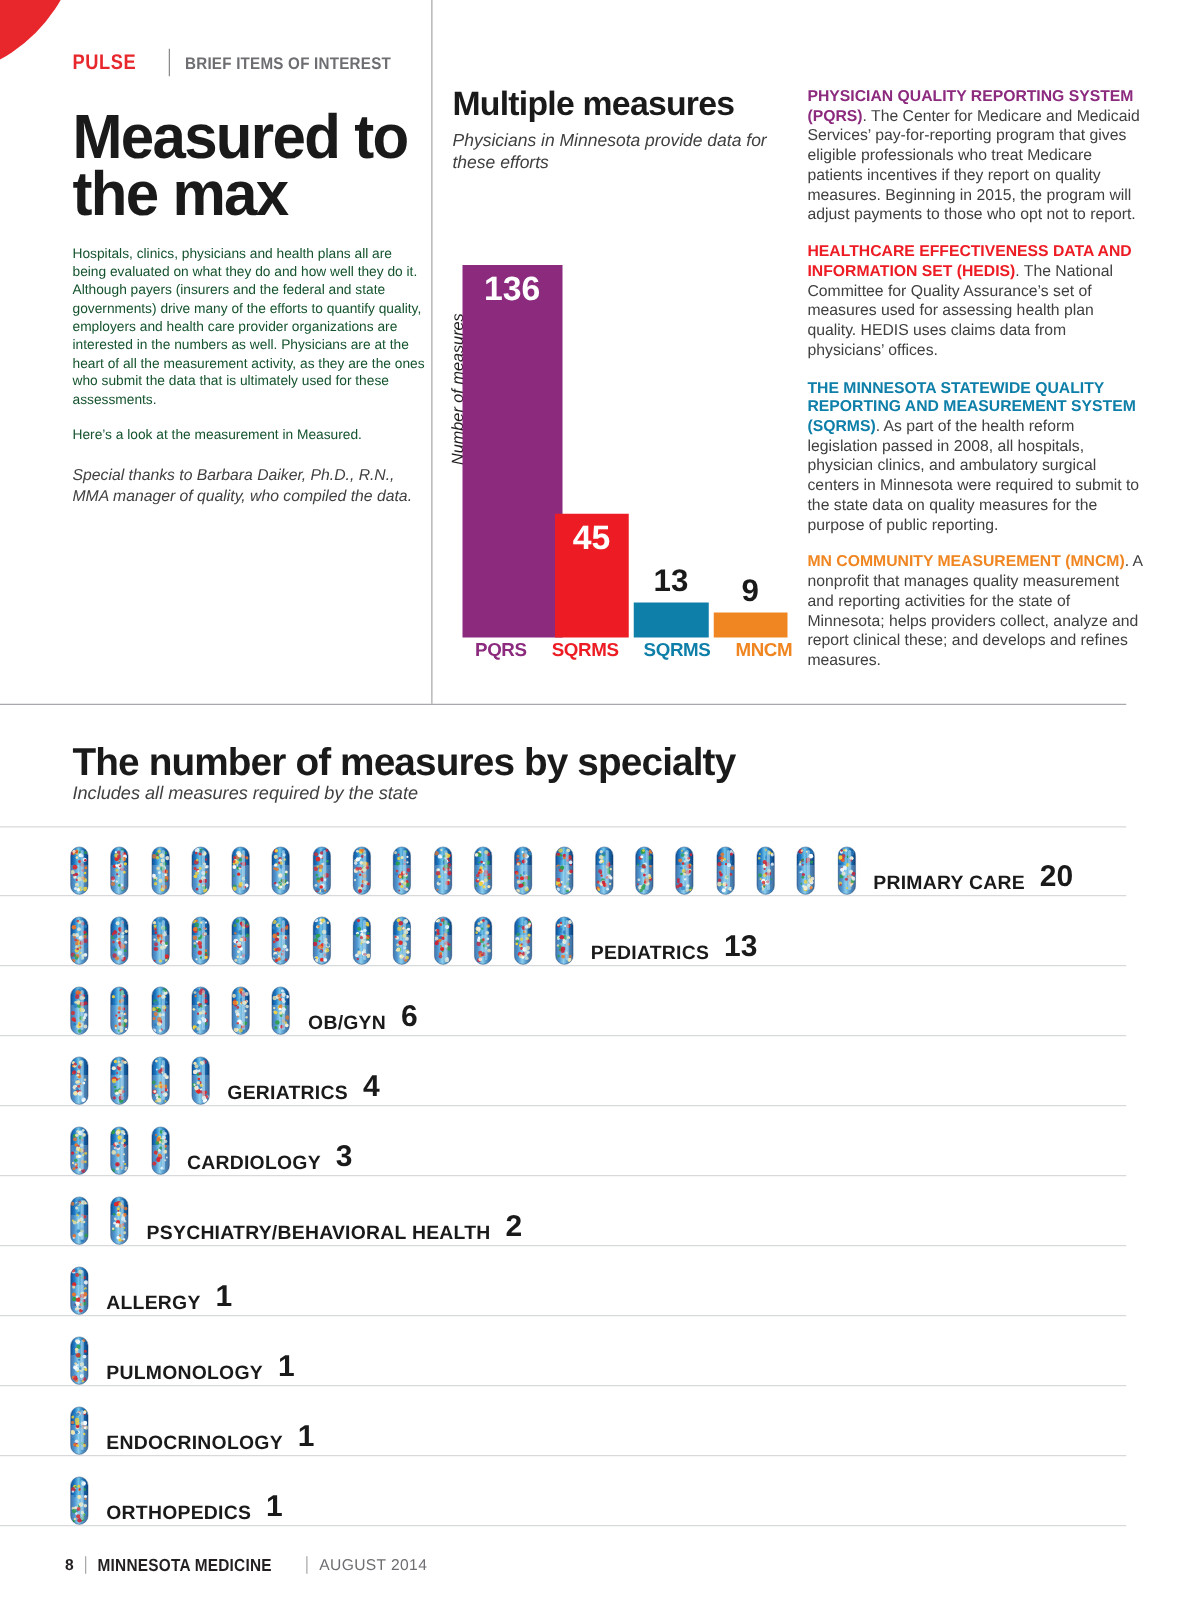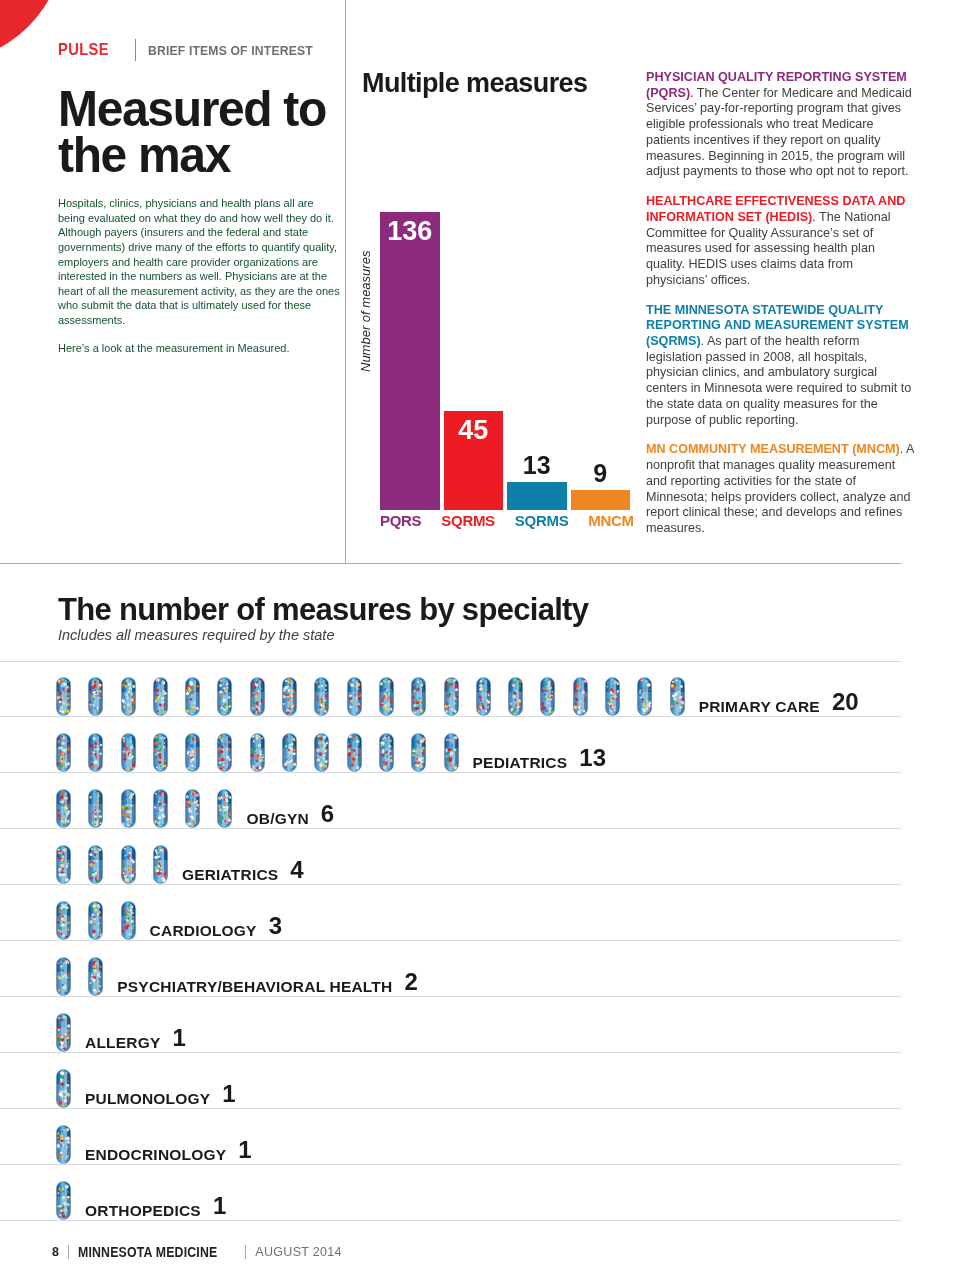--- a/index.html
+++ b/index.html
@@ -342,31 +342,33 @@
   <span class="kicker-sub">BRIEF ITEMS OF INTEREST</span>
 </div>
 
 <div class="vrule-mid"></div>
 <div class="hrule-top"></div>
 
 <div class="col-left">
   <h1 class="headline">Measured to the max</h1>
   <p class="body-copy">Hospitals, clinics, physicians and health plans all are being evaluated on what they do and how well they do it. Although payers (insurers and the federal and state governments) drive many of the efforts to quantify quality, employers and health care provider organizations are interested in the numbers as well. Physicians are at the heart of all the measurement activity, as they are the ones who submit the data that is ultimately used for these assessments.</p>
   <p class="body-copy">Here’s a look at the measurement in Measured.</p>
+  <p class="credit">Special thanks to Barbara Daiker, Ph.D., R.N., MMA manager of quality, who compiled the data.</p>
 </div>
 
 <div class="col-mid">
   <div class="chart-title">Multiple measures</div>
+  <div class="chart-sub">Physicians in Minnesota provide data for these efforts</div>
 </div>
 
 <div class="chart-wrap">
   <div class="y-axis-label">Number of measures</div>
   <div class="plot" id="plot">
       <div class="bar-col">
-        <div class="bar-rect" style="height: 298px; background: rgb(140, 42, 126);">
+        <div class="bar-rect" style="height: 298px; background: rgb(140, 42, 126); padding-left: 20px;">
           <div class="bar-value-in">136</div>
         </div>
       </div>
       <div class="bar-col">
         <div class="bar-rect" style="height: 99px; background: rgb(237, 28, 36);">
           <div class="bar-value-in">45</div>
         </div>
       </div>
       <div class="bar-col">
         <div class="bar-value-out" style="color: rgb(26, 26, 26);">13</div>

